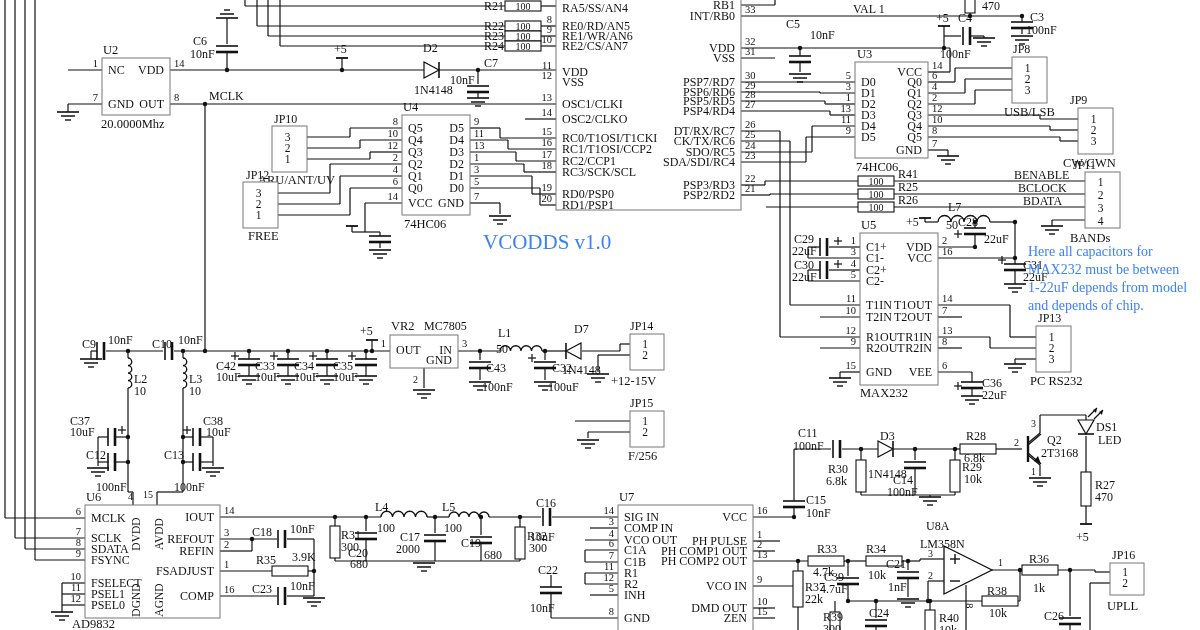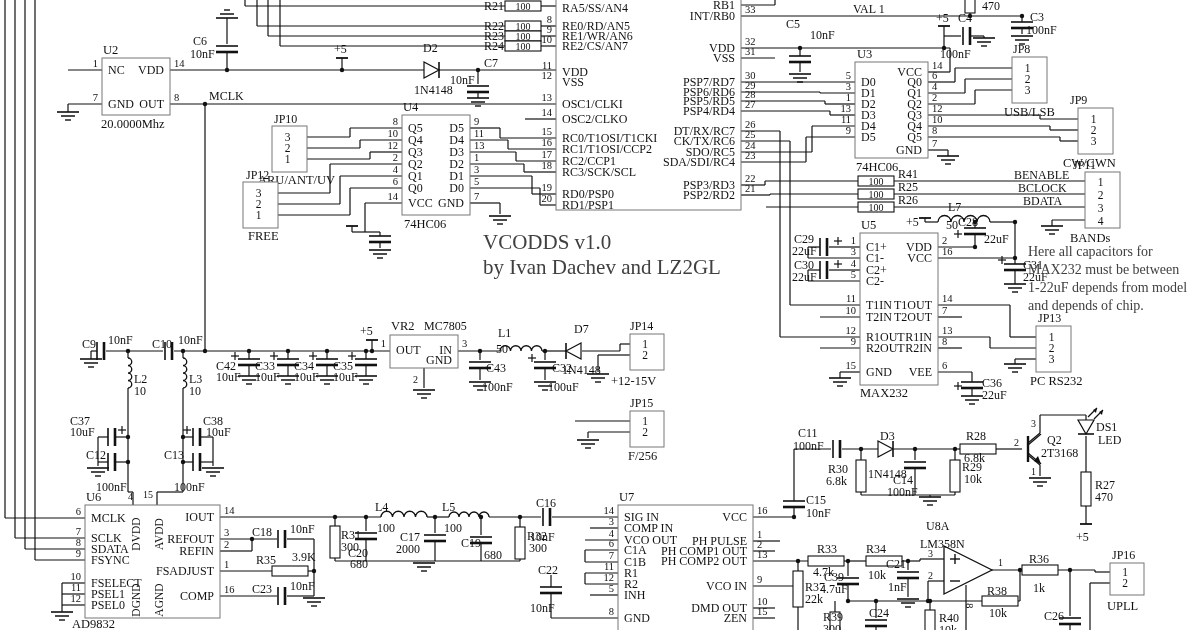--- a/index.html
+++ b/index.html
@@ -1,19 +1,19 @@
 <!DOCTYPE html>
 <html><head>
 <meta charset="utf-8">
 <style>
   html,body{margin:0;padding:0;background:#fff;}
   #canvas{position:relative;width:1200px;height:630px;background:#ffffff;overflow:hidden;
           font-family:"Liberation Serif","DejaVu Serif",serif;color:#111;}
   #sch{position:absolute;left:0;top:0;}
-  .ovl{position:absolute;white-space:nowrap;color:#404040;}
+  .ovl{position:absolute;white-space:nowrap;color:#3b82f6;}
   .title1{left:483px;top:230px;font-size:21px;}
   .title2{left:483px;top:255px;font-size:21px;}
   .note{left:1028px;font-size:14px;}
   .n0{top:244px}.n1{top:262px}.n2{top:280px}.n3{top:298px}
   .bottomnote{left:183px;top:605px;font-size:17.5px;}
 </style>
 </head>
 <body>
 
 <div id="canvas">
@@ -1078,18 +1078,17 @@
       <text x="869" y="617" font-size="12" font-family="&quot;Liberation Serif&quot;,&quot;DejaVu Serif&quot;,serif" fill="#111111" text-anchor="start">C24</text>
       <text x="939" y="622" font-size="12" font-family="&quot;Liberation Serif&quot;,&quot;DejaVu Serif&quot;,serif" fill="#111111" text-anchor="start">R40</text>
       <text x="939" y="634" font-size="12" font-family="&quot;Liberation Serif&quot;,&quot;DejaVu Serif&quot;,serif" fill="#111111" text-anchor="start">10k</text>
       <text x="1044" y="620" font-size="12" font-family="&quot;Liberation Serif&quot;,&quot;DejaVu Serif&quot;,serif" fill="#111111" text-anchor="start">C26</text>
       <text x="966" y="603" font-size="11" font-family="&quot;Liberation Serif&quot;,&quot;DejaVu Serif&quot;,serif" fill="#111111" text-anchor="start" transform="rotate(90 966 603)">8</text>
       <text x="928" y="557" font-size="10" font-family="&quot;Liberation Serif&quot;,&quot;DejaVu Serif&quot;,serif" fill="#111111" text-anchor="start">3</text>
       <text x="928" y="579" font-size="10" font-family="&quot;Liberation Serif&quot;,&quot;DejaVu Serif&quot;,serif" fill="#111111" text-anchor="start">2</text>
       <text x="998" y="566" font-size="10" font-family="&quot;Liberation Serif&quot;,&quot;DejaVu Serif&quot;,serif" fill="#111111" text-anchor="start">1</text>
     </svg>
   <div class="ovl title1">VCODDS v1.0</div>
-  <div class="ovl title2">by Ivan Dachev and LZ2GL</div>
   <div class="ovl note n0">Here all capacitors for</div>
   <div class="ovl note n1">MAX232 must be between</div>
   <div class="ovl note n2">1-22uF depends from model</div>
   <div class="ovl note n3">and depends of chip.</div>
 </div>
 
 </body></html>

